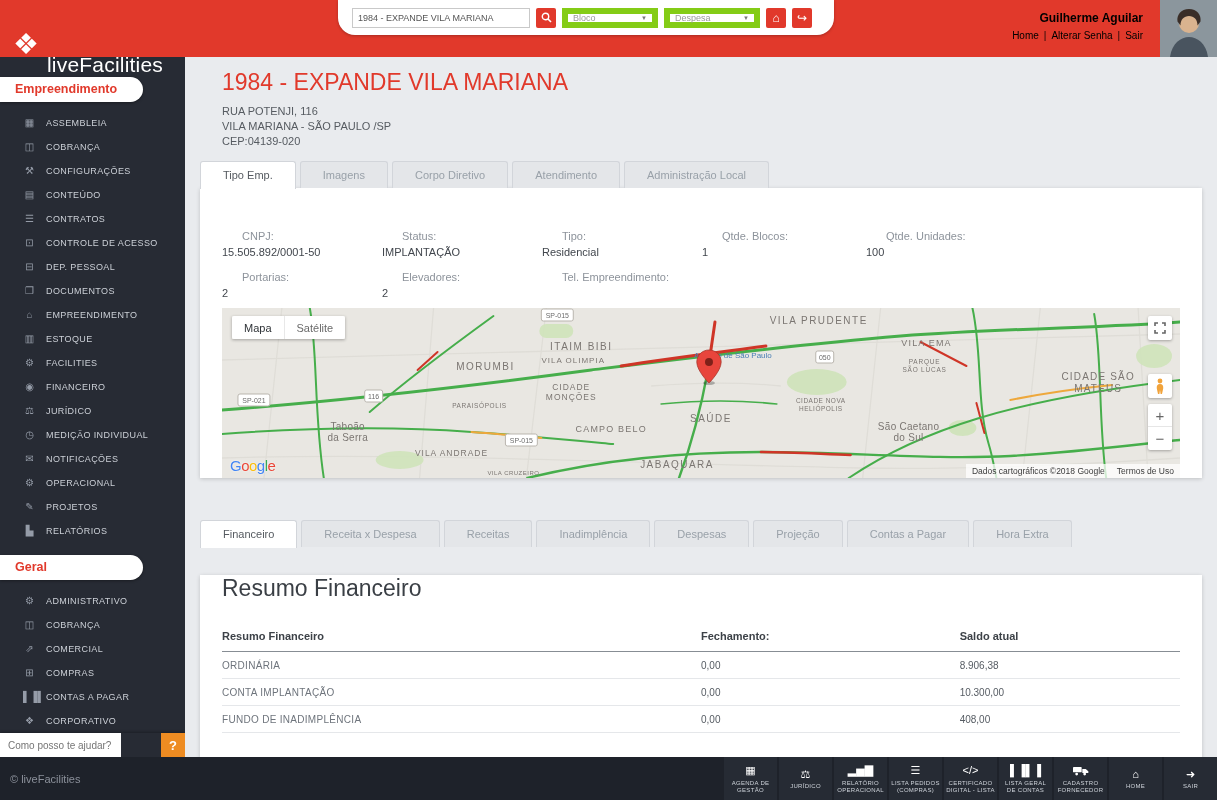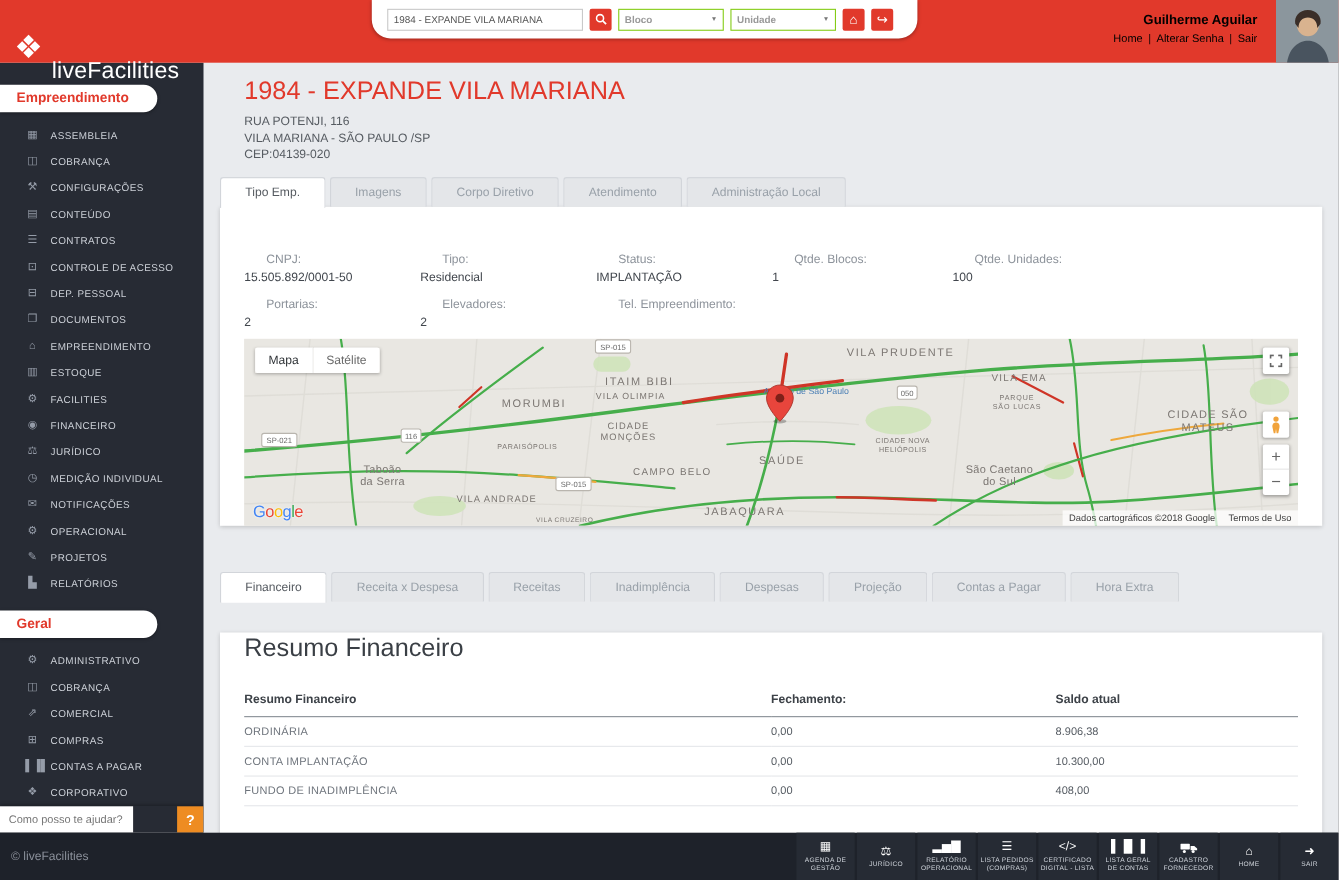--- a/index.html
+++ b/index.html
@@ -14,21 +14,21 @@
   .app{position:relative;width:1217px;height:800px;background:#e9ebee;overflow:hidden;font-family:"Liberation Sans",sans-serif;}
 
   
   .topbar{position:absolute;top:0;left:0;right:0;height:57px;background:var(--brand-red);z-index:30;}
   .logo{position:absolute;left:13px;top:10px;display:flex;align-items:center;gap:8px;color:#fff;cursor:pointer;}
   .logo-mark{font-size:29px;line-height:30px;}
   .logo-text{font-size:21px;letter-spacing:.2px;margin-top:43px;}
   .search-wrap{position:absolute;left:338px;top:0;width:496px;height:35px;background:#fff;border-radius:0 0 17px 17px;display:flex;align-items:center;padding:0 14px;gap:6px;box-shadow:0 1px 3px rgba(0,0,0,.25);}
   .search-input{width:178px;height:20px;border:1px solid #c9c9c9;font-size:9px;color:#555;padding:0 5px;font-family:inherit;outline:none;}
   .sq-btn{width:20px;height:20px;background:var(--brand-red);color:#fff;border:none;border-radius:2px;font-size:12px;display:flex;align-items:center;justify-content:center;cursor:pointer;padding:0;line-height:1;}
-  .fake-select{width:96px;height:20px;border:1px solid #84cc16;background:#fff;display:flex;align-items:center;justify-content:space-between;padding:0 5px;font-size:9px;color:#999;cursor:pointer;font-weight:bold;}
+  .fake-select{width:96px;height:20px;border:6px solid #84cc16;background:#fff;display:flex;align-items:center;justify-content:space-between;padding:0 5px;font-size:9px;color:#999;cursor:pointer;}
   .sel-arrow{font-size:6px;color:#777;}
   .userbox{position:absolute;right:74px;top:11px;text-align:right;color:#000000;}
   .user-name{font-size:12px;font-weight:bold;margin-bottom:5px;}
   .user-links{font-size:10px;display:flex;gap:5px;justify-content:flex-end;}
   .user-links span{cursor:pointer;}
   .user-links .sep{cursor:default;opacity:.9;}
   .avatar{position:absolute;right:0;top:0;width:57px;height:57px;overflow:hidden;cursor:pointer;background:linear-gradient(135deg,#aeb8be,#7c878e);}
 
   
   .sidebar{position:absolute;top:57px;left:0;width:185px;bottom:43px;background:var(--sidebar-bg);z-index:20;overflow:hidden;}
@@ -106,21 +106,21 @@
         <svg width="11" height="11" viewBox="0 0 11 11">
             <circle cx="4.5" cy="4.5" r="3.2" fill="none" stroke="#fff" stroke-width="1.4"></circle>
             <line x1="7" y1="7" x2="10" y2="10" stroke="#fff" stroke-width="1.6"></line>
           </svg>
       </button>
       <div class="fake-select">
         <span>Bloco</span>
         <span class="sel-arrow">▼</span>
       </div>
       <div class="fake-select">
-        <span>Unidade</span>
+        <span>Despesa</span>
         <span class="sel-arrow">▼</span>
       </div>
       <button class="sq-btn">
           <span>⌂</span>
         </button>
       <button class="sq-btn">
           <span>↪</span>
         </button>
     </div>
     <div class="userbox">
@@ -266,26 +266,26 @@
         <div class="tab">Administração Local</div>
       </div>
 
     <section class="panel">
       <div class="fields" id="fields-grid">
           <div class="field">
             <div class="f-label">CNPJ:</div>
             <div class="f-value">15.505.892/0001-50</div>
           </div>
           <div class="field">
+            <div class="f-label">Status:</div>
+            <div class="f-value">IMPLANTAÇÃO</div>
+          </div>
+          <div class="field">
             <div class="f-label">Tipo:</div>
             <div class="f-value">Residencial</div>
-          </div>
-          <div class="field">
-            <div class="f-label">Status:</div>
-            <div class="f-value">IMPLANTAÇÃO</div>
           </div>
           <div class="field">
             <div class="f-label">Qtde. Blocos:</div>
             <div class="f-value">1</div>
           </div>
           <div class="field">
             <div class="f-label">Qtde. Unidades:</div>
             <div class="f-value">100</div>
           </div>
           <div class="field">

